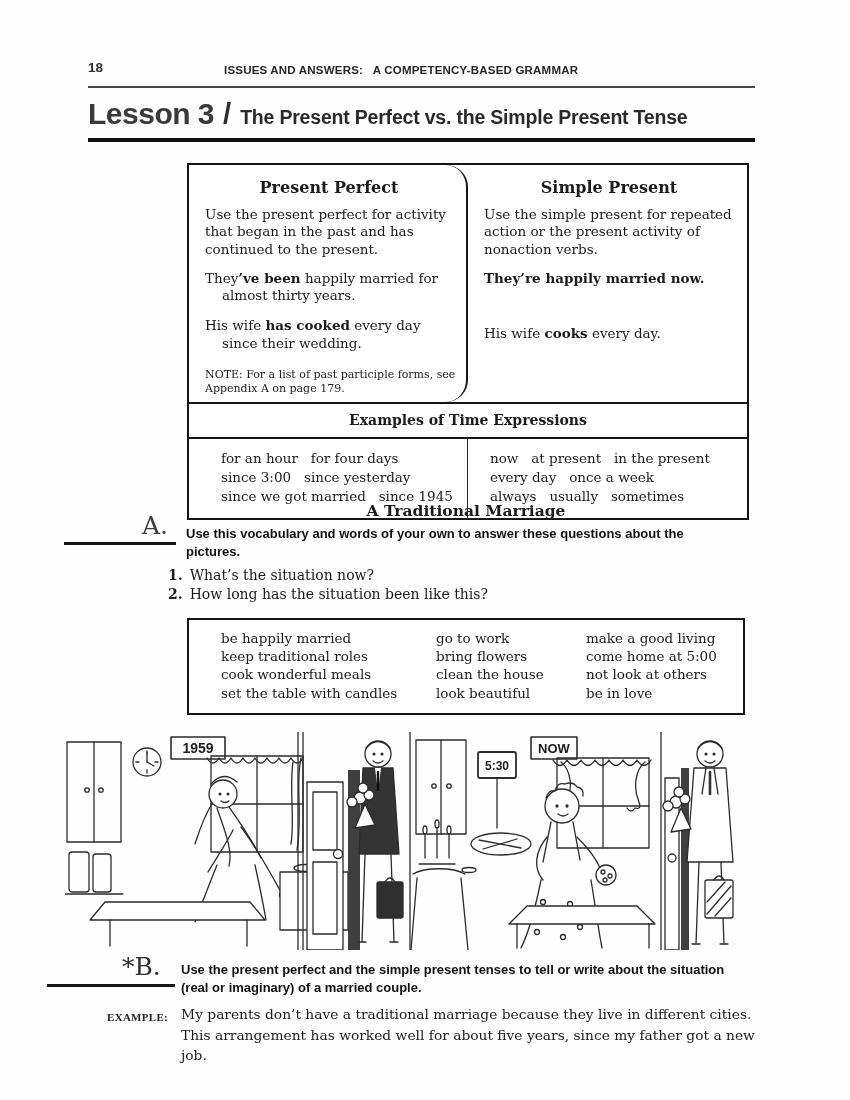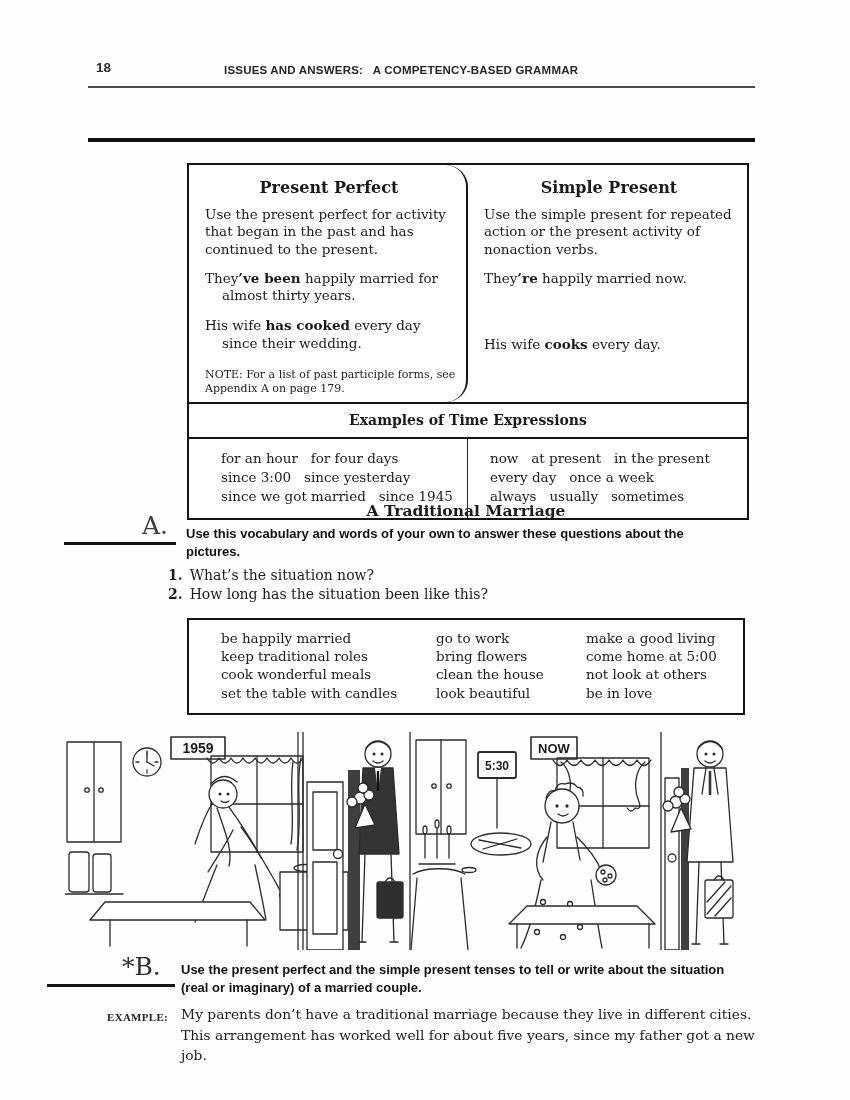--- a/index.html
+++ b/index.html
@@ -1,42 +1,42 @@
 <!DOCTYPE html>
 <html><head>
 <meta charset="utf-8">
 <style>
   html,body{margin:0;padding:0;background:#ffffff;}
   .page{position:relative;width:850px;height:1100px;background:#fefefe;overflow:hidden;
         font-family:"DejaVu Serif",serif;color:#1b1b1b;}
 
   
   .pagenum{position:absolute;left:88px;top:60px;font-family:"Liberation Sans",sans-serif;
-           font-weight:bold;font-size:13.5px;color:#2e2e2e;margin-left:8px;}
+           font-weight:bold;font-size:13.5px;color:#2e2e2e;}
   .runhead{position:absolute;left:190px;top:64px;font-family:"Liberation Sans",sans-serif;
            font-weight:bold;font-size:11.5px;letter-spacing:.2px;color:#262626;white-space:pre;margin-left:34px;}
   .head-rule{position:absolute;left:88px;top:86px;width:667px;height:2px;background:#4a4a4a;}
 
   
   .lesson{position:absolute;left:88px;top:97px;width:667px;display:flex;align-items:baseline;
           gap:9px;font-family:"Liberation Sans",sans-serif;font-weight:bold;color:#333;}
   .lesson-label{font-size:30px;letter-spacing:-.5px;color:#3a3a3a;}
   .lesson-sep{font-size:29px;font-weight:bold;color:#2c2c2c;}
   .lesson-title{font-size:19.5px;color:#2a2a2a;letter-spacing:-.2px;}
   .lesson-rule{position:absolute;left:88px;top:138px;width:667px;height:4px;background:#101010;}
 
   
   .gtable{position:absolute;left:187px;top:163px;width:558px;border:2.5px solid #151515;background:#fff;}
   .gt-row1{display:grid;grid-template-columns:279px 1fr;}
   .gt-cell{padding:9px 13px 6px 16px;min-height:199px;box-sizing:border-box;}
   .gt-cell.lft{border-right:2px solid #151515;border-radius:22px;}
   .gt-head{font-size:16px;font-weight:bold;text-align:center;margin:4px 0 9px;}
   .gt-p{font-size:13.5px;line-height:1.28;margin:0 0 12px;}
   .gt-ex{font-size:13.5px;line-height:1.28;margin:0 0 13px;padding-left:17px;text-indent:-17px;}
-  .gt-ex.gap{margin-bottom:49px;}
+  .gt-ex.gap{margin-bottom:38px;font-weight:bold;}
   .gt-note{font-size:11px;line-height:1.3;margin:16px -6px 0 0;}
   .gt-bandhead{border-top:2px solid #151515;border-bottom:2px solid #151515;text-align:center;
                font-weight:bold;font-size:14px;padding:8px 0 9px;}
   .gt-row2{display:grid;grid-template-columns:279px 1fr;}
   .gt-c2{padding:10px 8px 12px 32px;font-size:13.5px;line-height:1.4;box-sizing:border-box;}
   .gt-c2.lft{border-right:1.5px solid #2a2a2a;}
   .gt-c2 div{white-space:pre;}
   .gt-c2.rgt{padding-left:22px;}
 
   
@@ -68,20 +68,25 @@
 </style>
 </head>
 <body>
 
 <div class="page">
 
   <div class="pagenum">18</div>
   <div class="runhead">ISSUES AND ANSWERS:   A COMPETENCY-BASED GRAMMAR</div>
   <div class="head-rule"></div>
 
+  <div class="lesson">
+    <span class="lesson-label">Lesson 3</span>
+    <span class="lesson-sep">/</span>
+    <span class="lesson-title">The Present Perfect vs. the Simple Present Tense</span>
+  </div>
   <div class="lesson-rule"></div>
 
   <div class="gtable">
     <div class="gt-row1">
       <div class="gt-cell lft">
         <div class="gt-head">Present Perfect</div>
         <p class="gt-p">Use the present perfect for activity that began in the past and has continued to the present.</p>
         <p class="gt-ex"><span>They</span><b>’ve been</b><span> happily married for almost thirty years.</span></p>
         <p class="gt-ex"><span>His wife </span><b>has cooked</b><span> every day since their wedding.</span></p>
         <div class="gt-note">NOTE: For a list of past participle forms, see Appendix A on page 179.</div>

